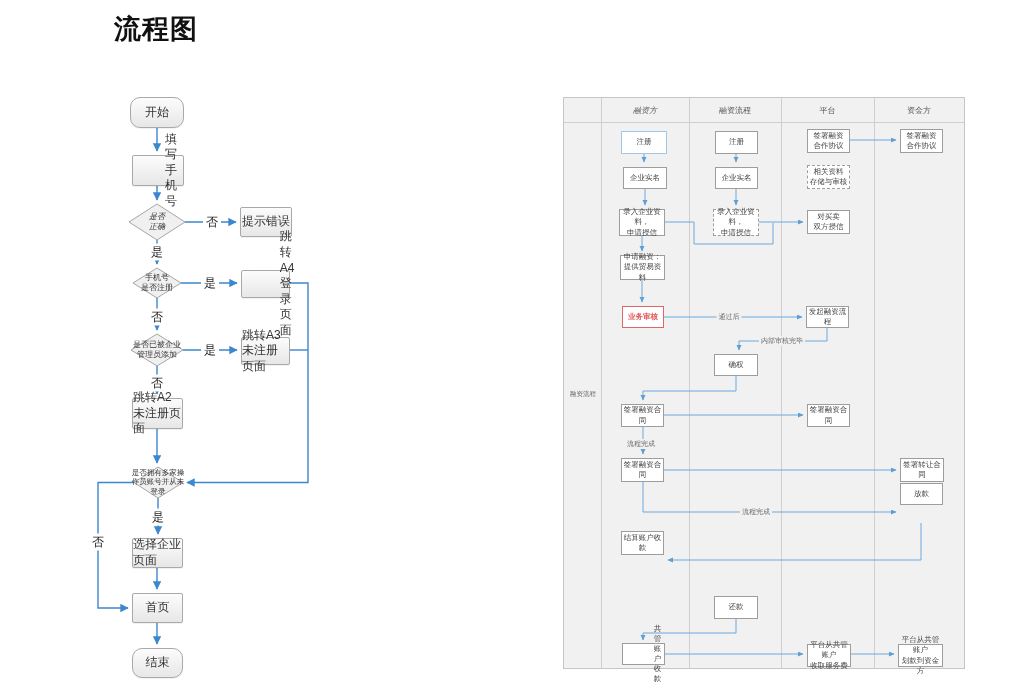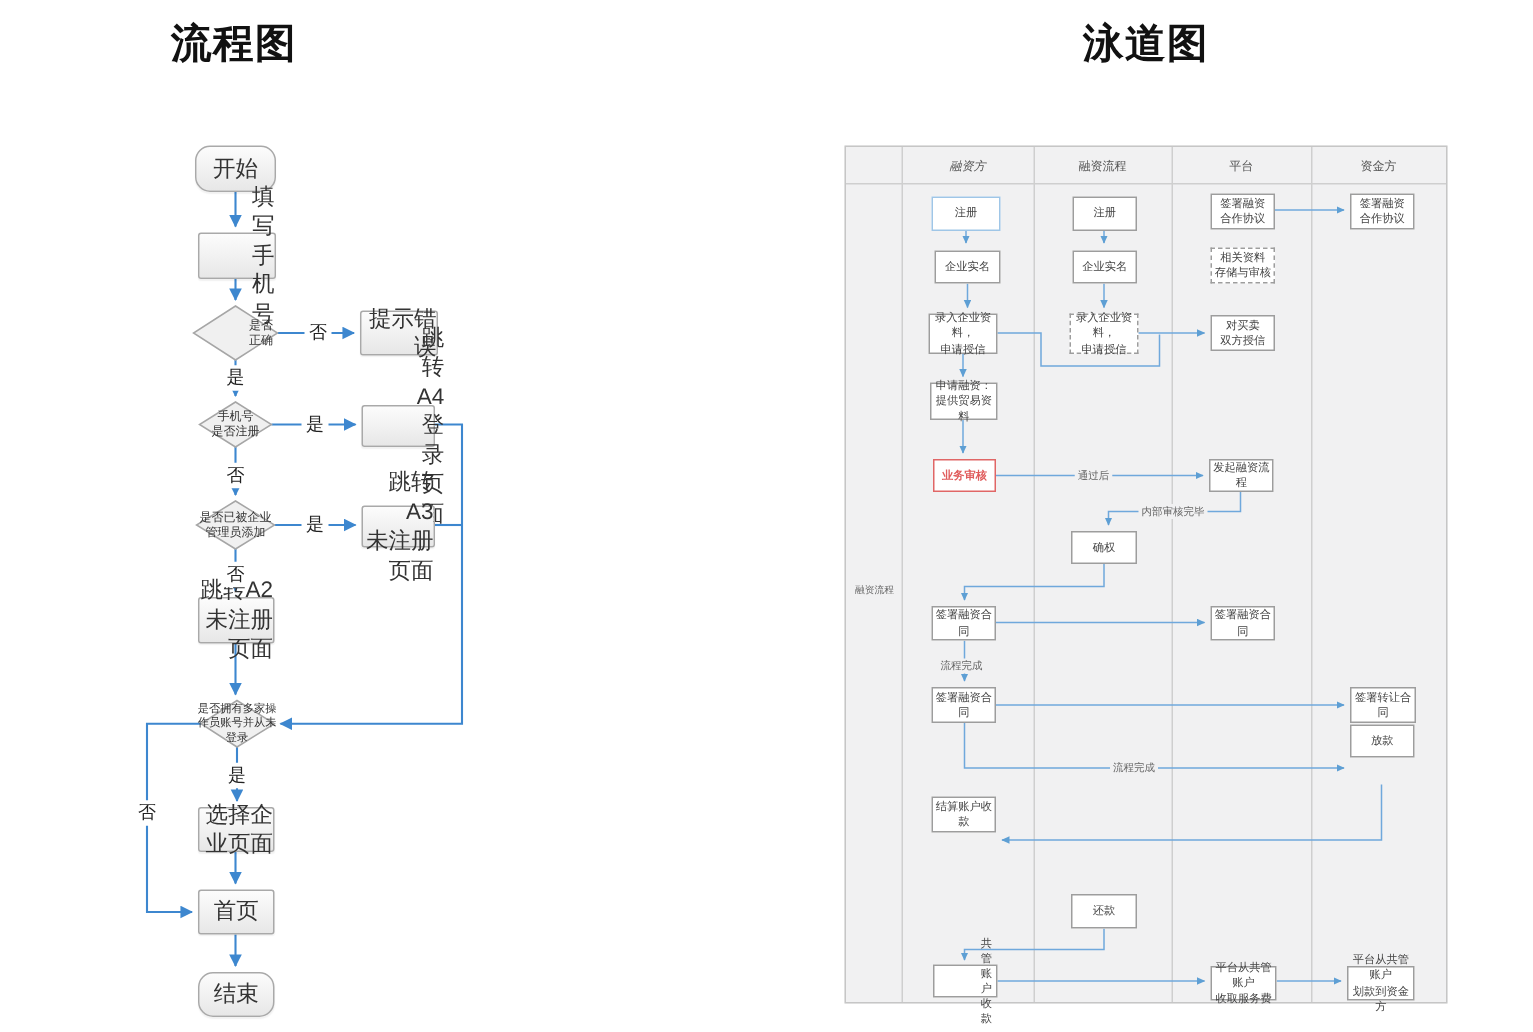--- a/index.html
+++ b/index.html
@@ -9,21 +9,21 @@
 
   .diagram-title { position:absolute; font-size:27px; font-weight:bold; color:#111; letter-spacing:1px; }
   #title-left { left:114px; top:11px; }
   #title-right { left:722px; top:11px; }
 
   
   #flowchart { position:absolute; left:60px; top:90px; width:280px; height:600px; }
   #flowchart svg { position:absolute; left:0; top:0; }
   .fc-box { position:absolute; background:linear-gradient(#fcfcfc,#e7e7e7);
     border:1px solid #a9a9a9; border-radius:2px; display:flex; align-items:center;
-    justify-content:center; text-align:right; font-size:15px; color:#333;
+    justify-content:center; text-align:left; font-size:12px; color:#333;
     white-space:pre-line; line-height:1.3; box-shadow:0 1px 1px rgba(0,0,0,.06); }
   .fc-round { border-radius:10px; }
   .fc-dia-text { position:absolute; transform:translate(-50%,-50%); text-align:center;
     font-size:8px; color:#333; white-space:pre-line; line-height:1.25; }
   .fc-edge-label { position:absolute; transform:translate(-50%,-50%); font-size:12px;
     color:#222; background:#fff; padding:0 3px; }
 
   
   #swimlane { position:absolute; left:563px; top:97px; width:402px; height:572px;
     background:#f1f1f2; border:1px solid #c6c6c6; }
@@ -41,21 +41,20 @@
   .sw-alert { border-color:#e06666; color:#e05c5c; font-weight:bold; }
   .sw-edge-label { position:absolute; transform:translate(-50%,-50%); font-size:7px;
     color:#666; background:#f1f1f2; padding:0 2px; white-space:nowrap; }
 </style>
 </head>
 <body>
 
 <div class="stage">
 
   <div class="diagram-title" id="title-left">流程图</div>
-  <div class="diagram-title" id="title-right">泳道图</div>
 
   <div id="flowchart">
     <svg width="280" height="600">
       <defs>
         <marker id="ah-b" markerWidth="7" markerHeight="7" refX="5.5" refY="3" orient="auto">
           <path d="M0,0 L6,3 L0,6 Z" fill="#3d87cf"></path>
         </marker>
       </defs>
       <g stroke="#3d87cf" stroke-width="1.4" fill="none">
         <path d="M97,38 L97,61" marker-end="url(#ah-b)"></path>
@@ -77,21 +76,21 @@
       <g fill="#f0f0f0" stroke="#a6a6a6" stroke-width="1">
         <polygon points="97,114 125,132 97,150 69,132"></polygon>
         <polygon points="97,178 121,193 97,208 73,193"></polygon>
         <polygon points="97,244 123,260 97,276 71,260"></polygon>
         <polygon points="98,377 123,392.5 98,408 74,392.5"></polygon>
       </g>
     </svg>
 
     <div class="fc-box fc-round" style="left:70px;top:7px;width:54px;height:31px;">开始</div>
     <div class="fc-box" style="left:72px;top:65px;width:52px;height:31px;padding-left:32px;">填写手机号</div>
-    <div class="fc-dia-text" style="left:114px;top:132px;">是否
+    <div class="fc-dia-text" style="left:97px;top:132px;font-style:italic;">是否
 正确</div>
     <div class="fc-box" style="left:180px;top:117px;width:52px;height:30px;">提示错误</div>
     <div class="fc-dia-text" style="left:97px;top:193px;">手机号
 是否注册</div>
     <div class="fc-box" style="left:181px;top:180px;width:49px;height:28px;padding-left:43px;">跳转A4
 登录页面</div>
     <div class="fc-dia-text" style="left:97px;top:260px;">是否已被企业
 管理员添加</div>
     <div class="fc-box" style="left:181px;top:247px;width:49px;height:28px;">跳转A3
 未注册页面</div>

